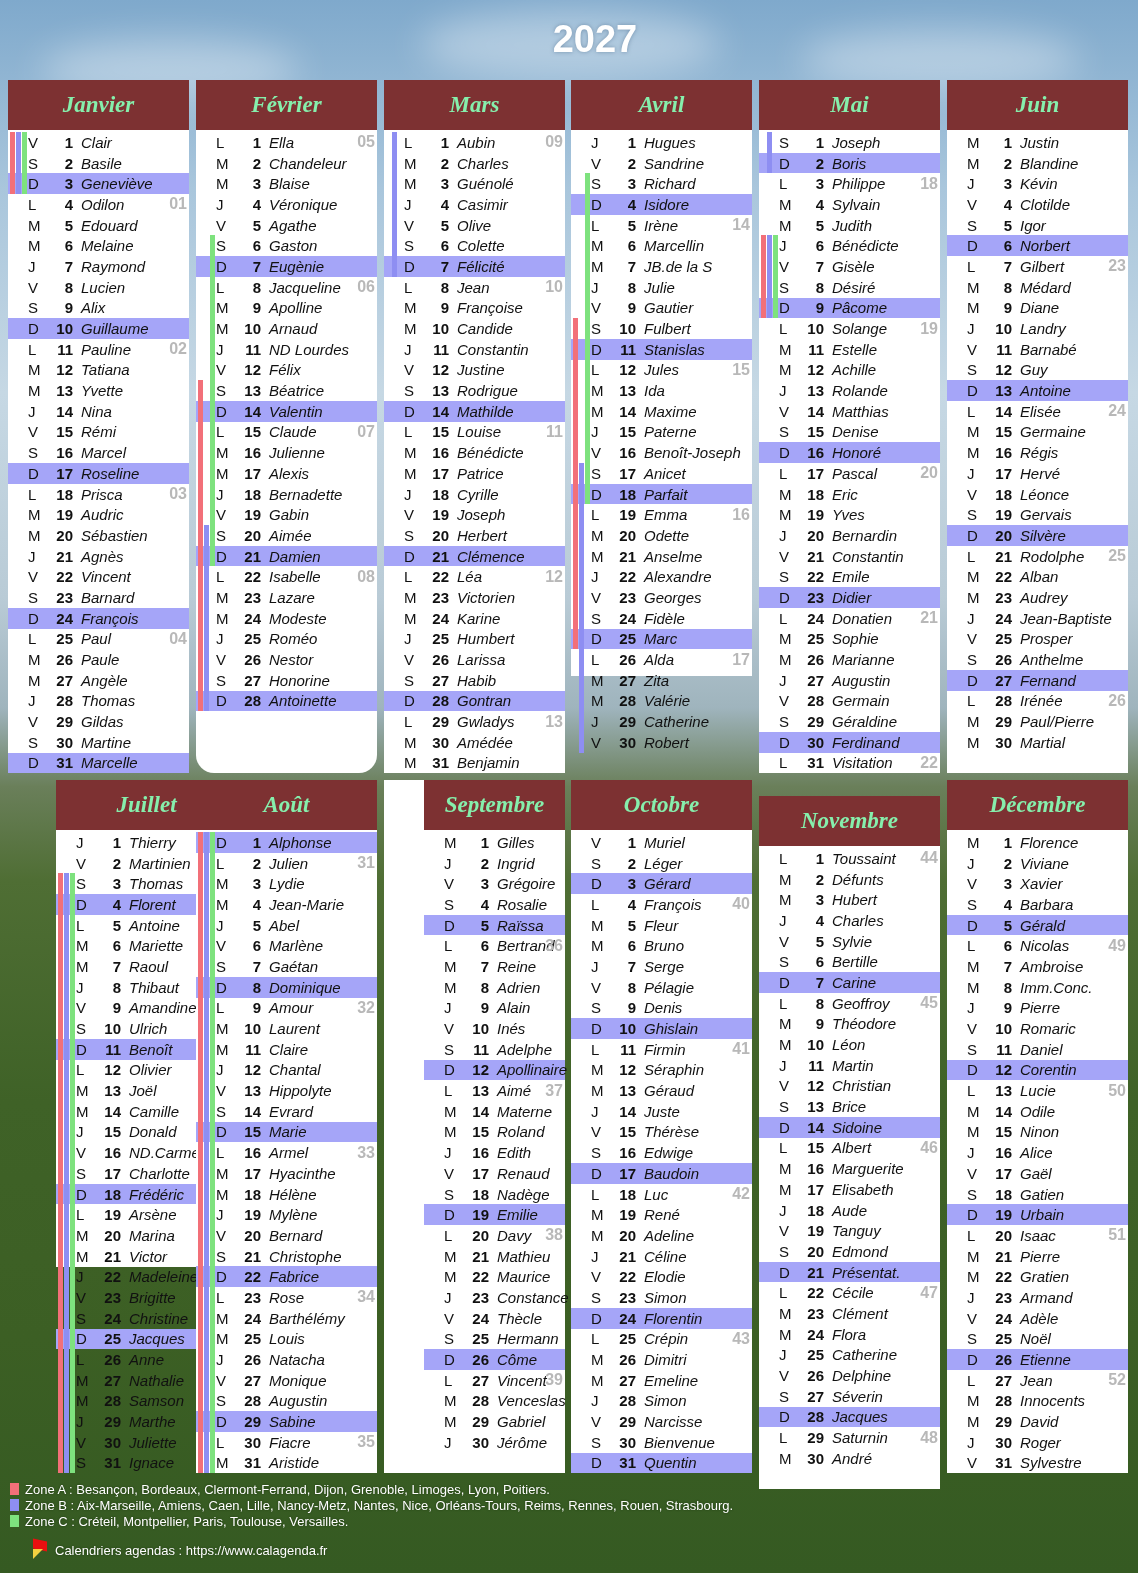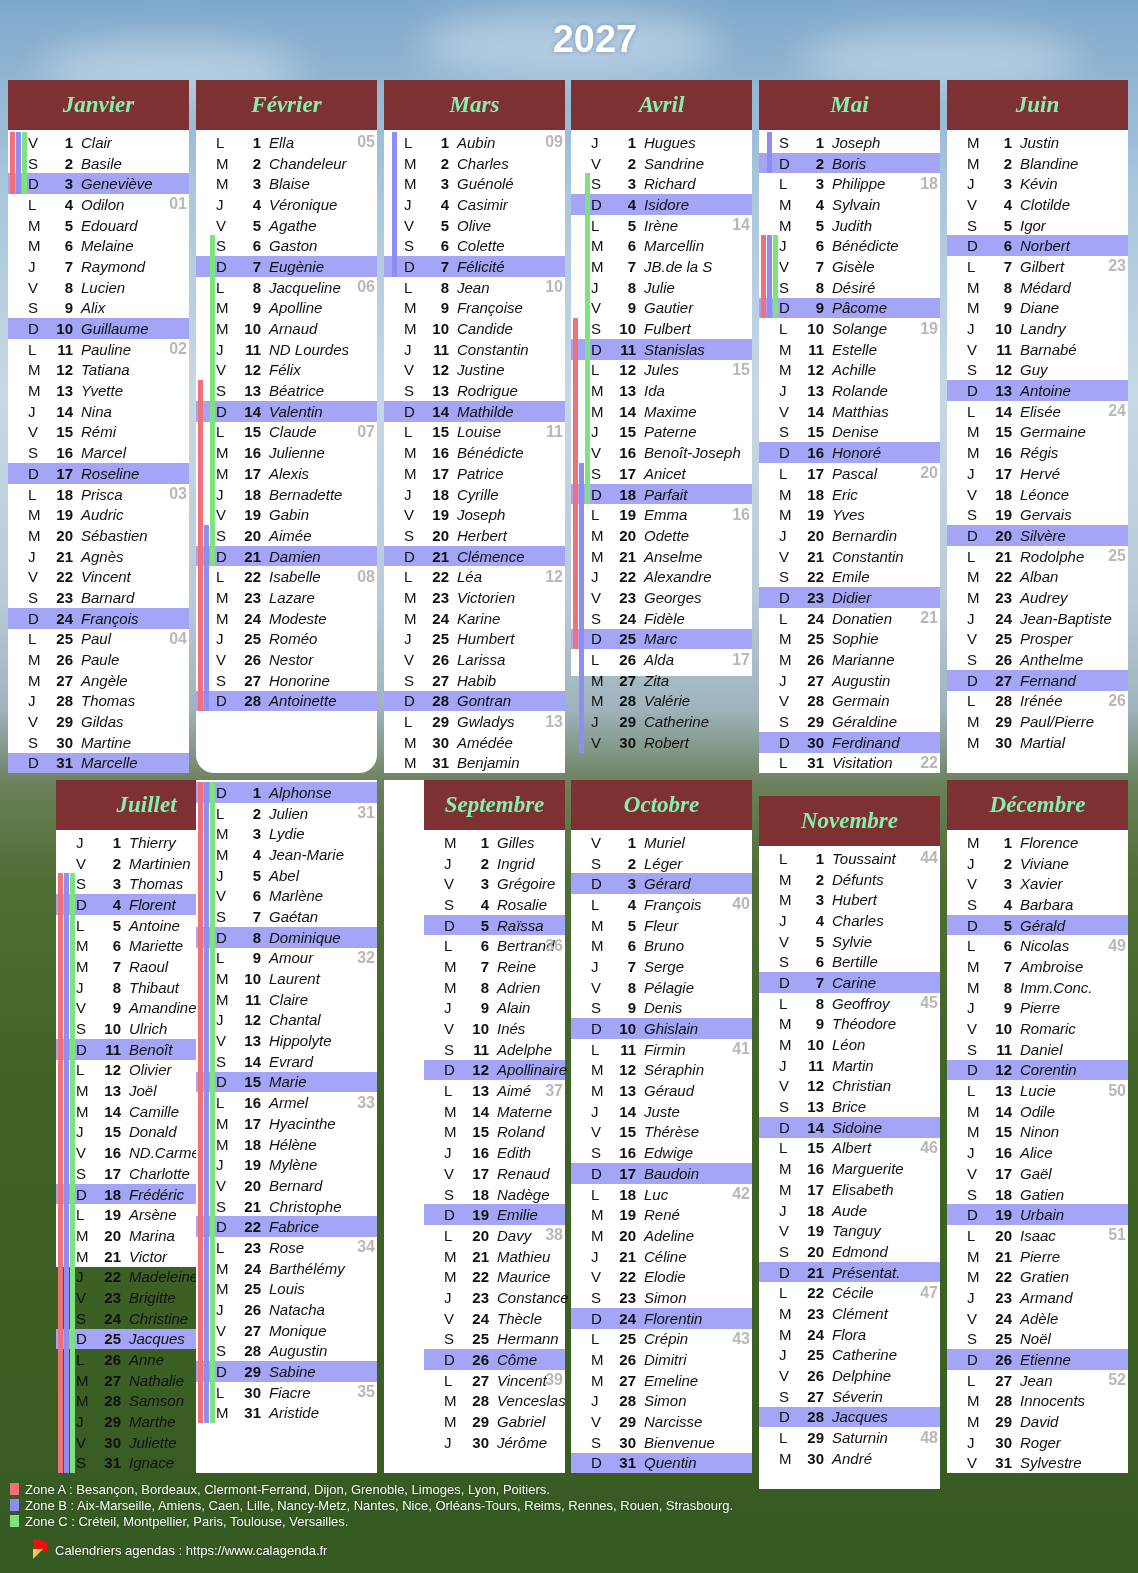--- a/index.html
+++ b/index.html
@@ -1560,20 +1560,21 @@
           <span class="zbar b"></span>
           <span class="zbar c"></span>
           <span class="dow">S</span>
           <span class="num">31</span>
           <span class="name">Ignace</span>
           <span class="wk"></span>
         </div>
       </div>
     </div>
     <div class="month" style="left: 196px; top: 780px; height: 693px;">
+      <div class="month-head">Août</div>
       <div class="rows">
         <div class="row sun">
           <span class="zbar a"></span>
           <span class="zbar b"></span>
           <span class="zbar c"></span>
           <span class="dow">D</span>
           <span class="num">1</span>
           <span class="name">Alphonse</span>
           <span class="wk"></span>
         </div>

